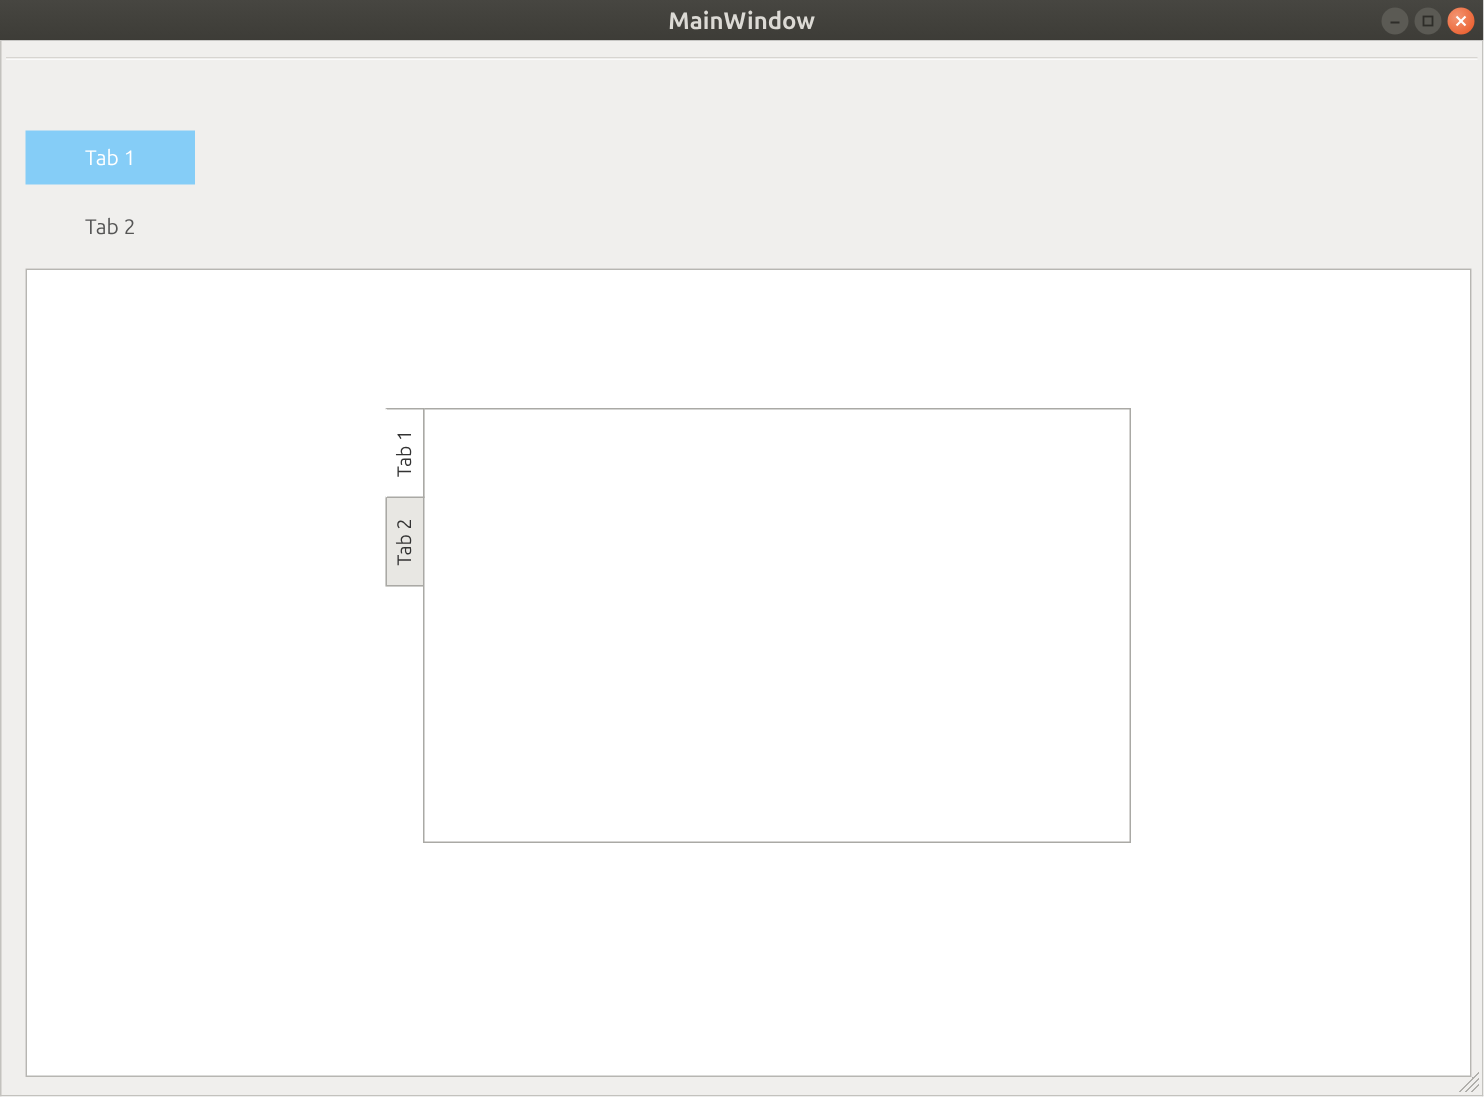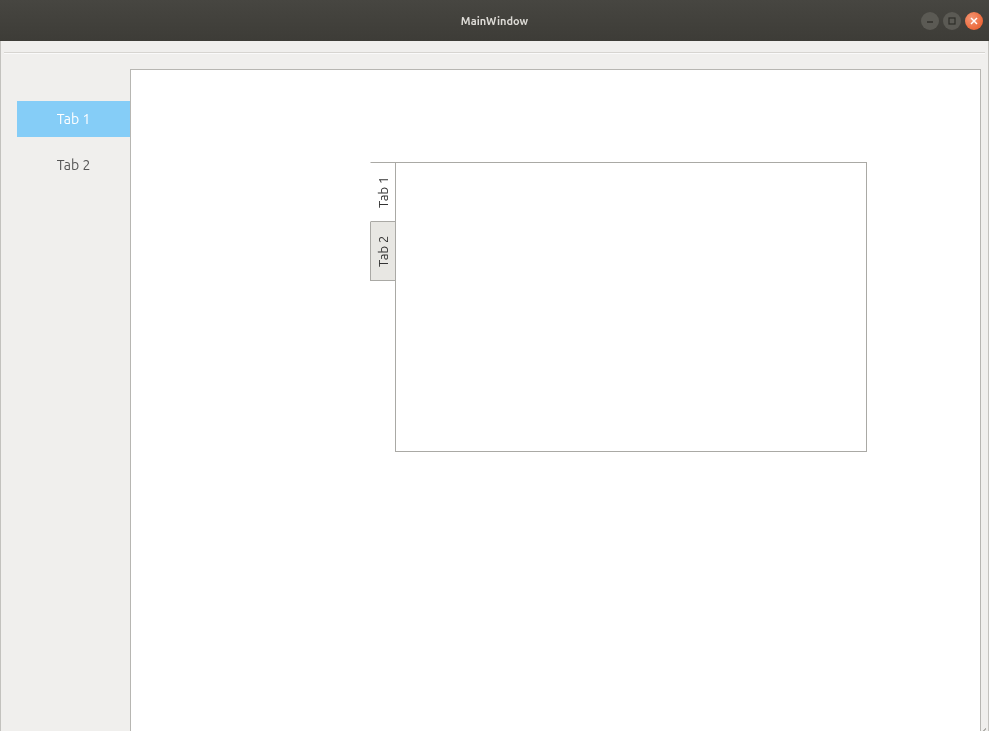--- a/index.html
+++ b/index.html
@@ -1,26 +1,26 @@
 <!DOCTYPE html>
 <html><head>
   <meta charset="utf-8">
   <style>
     * { box-sizing: border-box; margin: 0; padding: 0; }
     html, body { width: 989px; height: 731px; overflow: hidden; font-family: Ubuntu, "Segoe UI", Arial, sans-serif; }
 
     
     .titlebar {
-      height: 41px;
+      height: 27px;
       background: linear-gradient(to bottom, #474641, #3d3c37);
       display: flex;
       align-items: center;
       position: relative;
       color: #dcdad5;
-      font-size: 11px;
+      font-size: 16px;
       font-weight: 600;
     }
     .titlebar .title { position: absolute; left: 50%; transform: translateX(-50%); }
     .window-controls { position: absolute; right: 6px; display: flex; gap: 4px; align-items: center; }
     .win-btn {
       width: 18px; height: 18px; border-radius: 50%;
       display: flex; align-items: center; justify-content: center;
       background: #5b5a54; color: #2e2d29;
     }
     .win-btn svg { display: block; }
@@ -45,21 +45,21 @@
       background: #fafafa;
     }
 
 
     .container {
       position: absolute;
       left: 16px; top: 28px; right: 7px; bottom: 12px;
     }
 
     
-    .outer-tabs { position: absolute; inset: 0; display: flex; }
+    .outer-tabs { position: absolute; inset: 0; display: flex; flex-direction: column; }
     .outer-tabbar {
       width: 113px;
       padding-top: 32px;
       display: flex; flex-direction: column;
     }
     .outer-tab {
       height: 36px;
       display: flex; align-items: center; justify-content: center;
       font-size: 14px; color: #555; cursor: default;
       background: transparent;

